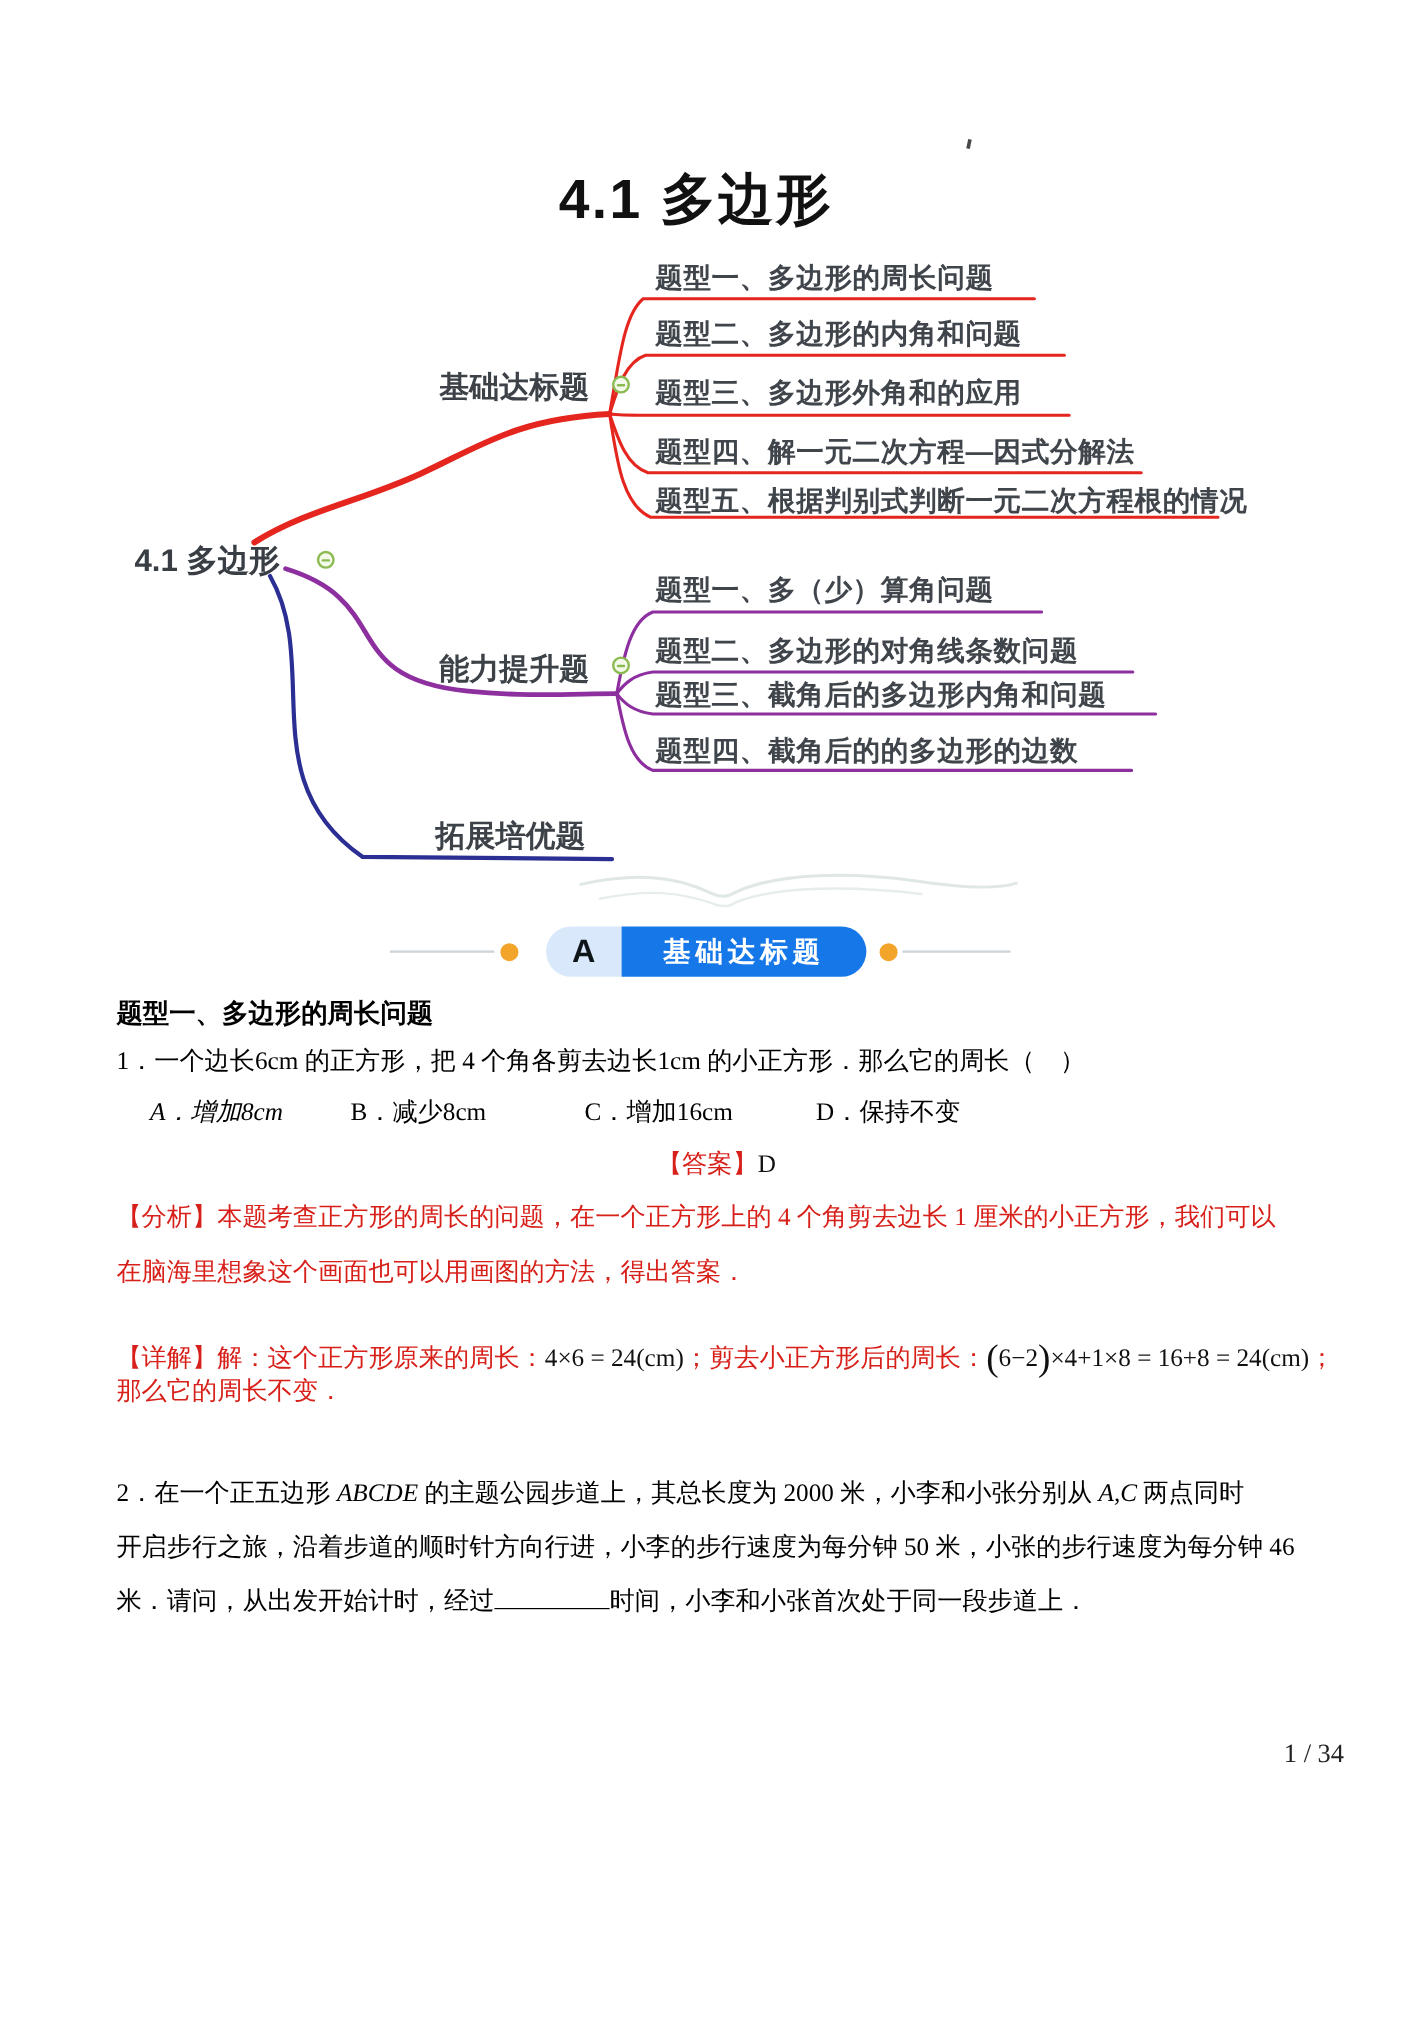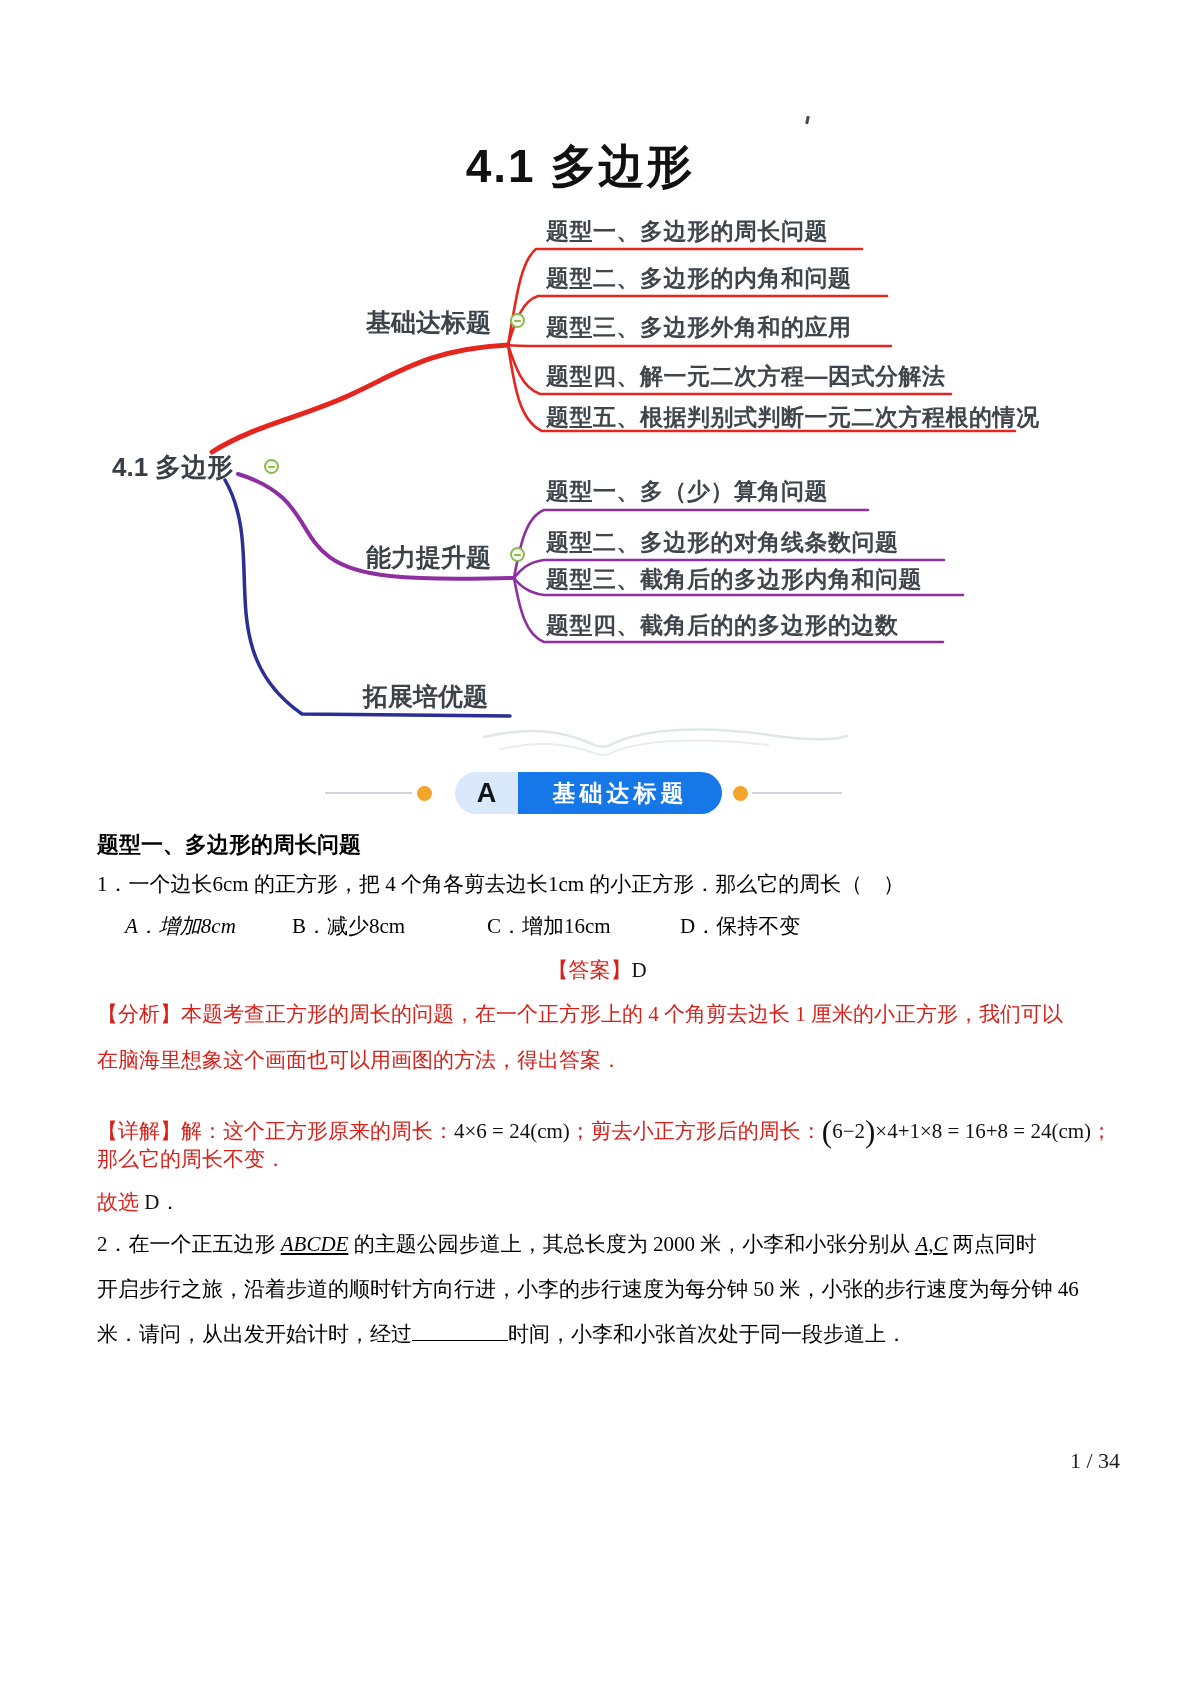--- a/index.html
+++ b/index.html
@@ -34,21 +34,21 @@
            align-items:center;justify-content:center;
            font-family:"Liberation Sans","DejaVu Sans",sans-serif;font-weight:bold;
            font-size:23px;color:#ffffff;letter-spacing:4px;}
   
   .h2{left:97px;top:830px;font-family:"Liberation Sans","DejaVu Sans",sans-serif;
       font-weight:bold;font-size:22px;color:#000;}
   .bline{left:97px;width:1000px;font-size:21px;white-space:nowrap;}
   .red{color:#d8201a;}
   .blk{color:#111;}
   .opt{position:absolute;top:0;font-size:21px;}
-  .it{font-style:italic;text-decoration:underline;}
+  .it{font-style:italic;}
   .bigp{font-size:31px;vertical-align:-4px;font-weight:400;}
   .blank{display:inline-block;width:96px;border-bottom:1.5px solid #000;height:20px;
          vertical-align:baseline;}
   .footer{left:0;top:1448px;width:1120px;text-align:right;font-size:22px;color:#222;}
   svg{position:absolute;left:0;top:0;pointer-events:none;}
 </style>
 </head>
 <body>
 
 <div class="page">
@@ -134,23 +134,20 @@
 
   <div class="abs bline red" style="top:1000px;">【分析】本题考查正方形的周长的问题，在一个正方形上的 4 个角剪去边长 1 厘米的小正方形，我们可以</div>
   <div class="abs bline red" style="top:1046px;">在脑海里想象这个画面也可以用画图的方法，得出答案．</div>
 
   <div class="abs bline" style="top:1090px;margin-top:24px;">
     <span class="red">【详解】</span><span class="red">解：这个正方形原来的周长：</span><span class="blk">4×6 = 24(cm)</span><span class="red">；剪去小正方形后的周长：</span><span class="blk bigp">(</span><span class="blk">6−2</span><span class="blk bigp">)</span><span class="blk">×4+1×8 = 16+8 = 24(cm)</span><span class="red">；</span>
   </div>
 
   <div class="abs bline red" style="top:1145px;">那么它的周长不变．</div>
 
-  <div class="abs bline" style="top:1188px;">
-    <span class="red">故选</span><span class="blk"> D．</span>
-  </div>
 
   <div class="abs bline" style="top:1230px;">
     <span>2．在一个正五边形 </span><span class="it">ABCDE</span><span> 的主题公园步道上，其总长度为 2000 米，小李和小张分别从 </span><span class="it">A,C</span><span> 两点同时</span>
   </div>
   <div class="abs bline" style="top:1275px;">开启步行之旅，沿着步道的顺时针方向行进，小李的步行速度为每分钟 50 米，小张的步行速度为每分钟 46</div>
   <div class="abs bline" style="top:1320px;">
     <span>米．请问，从出发开始计时，经过</span><span class="blank"></span><span>时间，小李和小张首次处于同一段步道上．</span>
   </div>
 
   <div class="abs footer">1 / 34</div>

